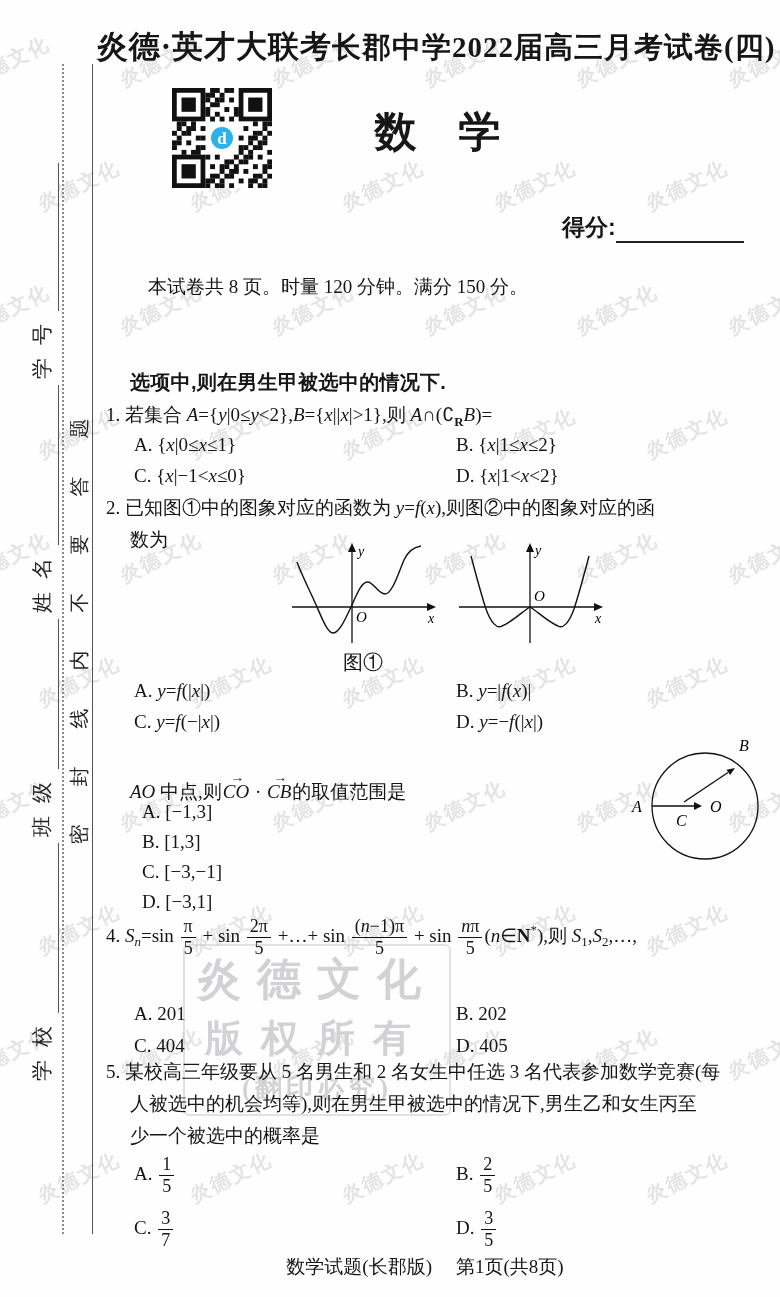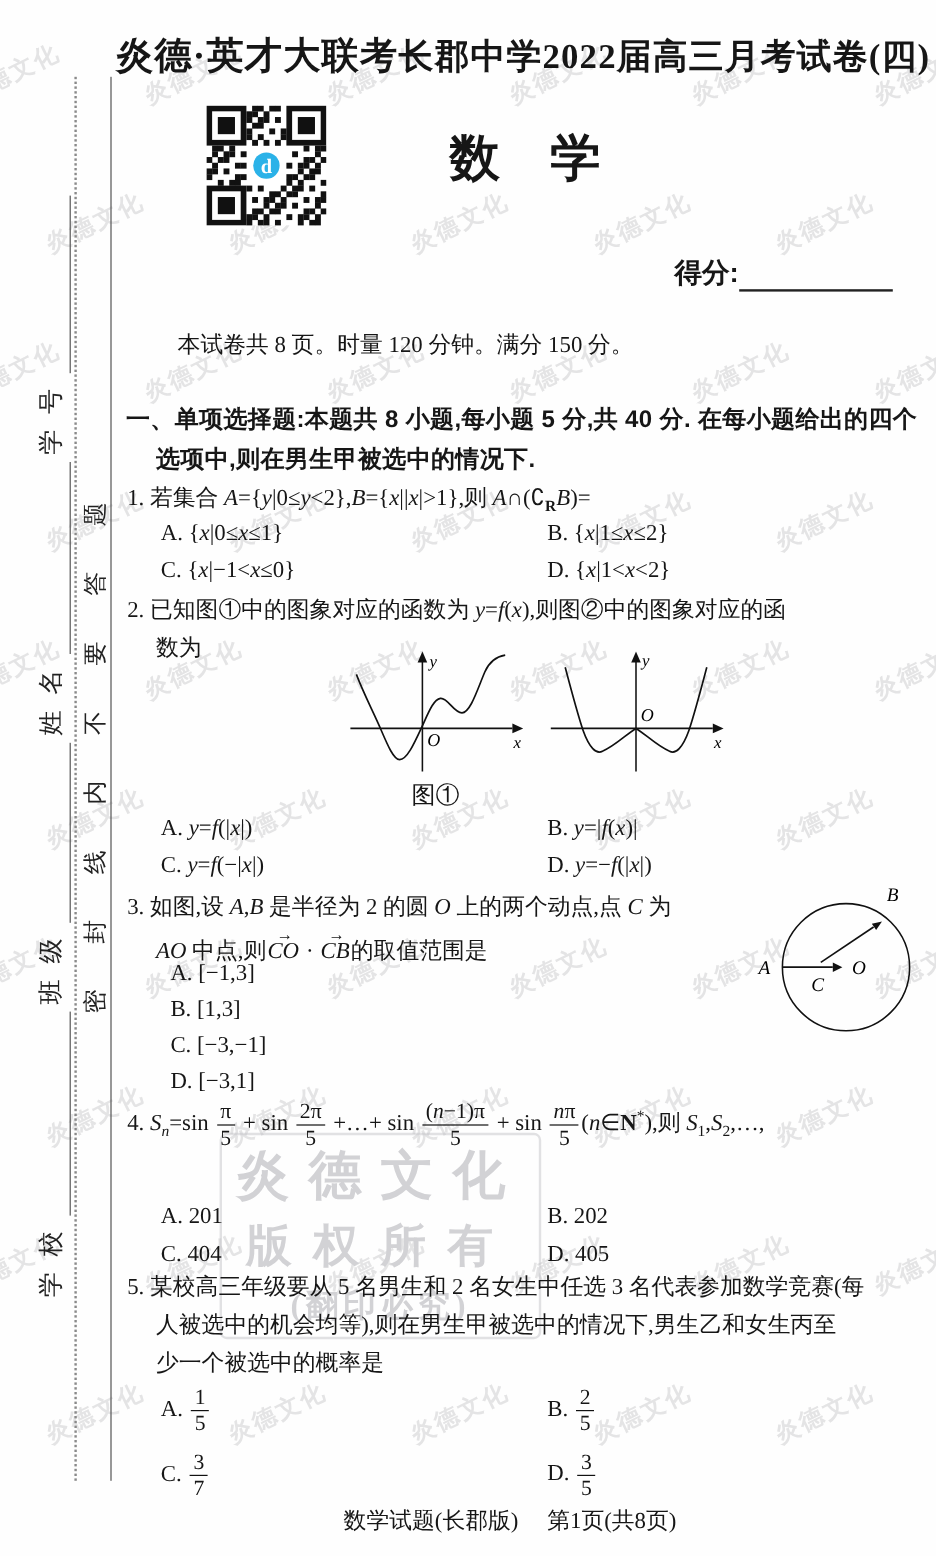--- a/index.html
+++ b/index.html
@@ -298,21 +298,20 @@
     </svg>
 
   <h2 class="c subject">数学</h2>
 
   <div class="c score">
     <span>得分:</span><span class="score-line"></span>
   </div>
 
   <p class="c intro">本试卷共 8 页。时量 120 分钟。满分 150 分。</p>
 
-  <p class="c sec sec1">一、单项选择题:本题共 8 小题,每小题 5 分,共 40 分. 在每小题给出的四个</p>
   <p class="c sec sec2">选项中,则在男生甲被选中的情况下.</p>
 
   <p class="c q q1s"><span>1. 若集合 </span><span class="mi">A</span><span>={</span><span class="mi">y</span><span>|0≤</span><span class="mi">y</span><span>&lt;2},</span><span class="mi">B</span><span>={</span><span class="mi">x</span><span>||</span><span class="mi">x</span><span>|&gt;1},则 </span><span class="mi">A</span><span>∩(</span><span class="mg">∁</span><span class="sb mb">R</span><span class="mi">B</span><span>)=</span></p>
   <div class="c q orow q1r1"><span><span>A. {</span><span class="mi">x</span><span>|0≤</span><span class="mi">x</span><span>≤1}</span></span><span class="c2"><span>B. {</span><span class="mi">x</span><span>|1≤</span><span class="mi">x</span><span>≤2}</span></span></div>
   <div class="c q orow q1r2"><span><span>C. {</span><span class="mi">x</span><span>|−1&lt;</span><span class="mi">x</span><span>≤0}</span></span><span class="c2"><span>D. {</span><span class="mi">x</span><span>|1&lt;</span><span class="mi">x</span><span>&lt;2}</span></span></div>
 
   <p class="c q q2s1"><span>2. 已知图①中的图象对应的函数为 </span><span class="mi">y</span><span>=</span><span class="mi">f</span><span>(</span><span class="mi">x</span><span>),则图②中的图象对应的函</span></p>
   <p class="c q q2s2">数为</p>
 
   <svg class="c figsvg1" width="152" height="112" viewBox="0 0 152 112">
@@ -333,21 +332,20 @@
     <path d="M18,16 C23,35 28,54 33,69 C38,83 44,89 49,86 C59,82 70,71 77,67 C84,71 95,82 105,86 C110,89 116,83 121,69 C126,54 131,35 136,16" fill="none" stroke="#111" stroke-width="1.4"></path>
     <text x="82" y="15" font-size="14" font-style="italic">y</text>
     <text x="142" y="83" font-size="14" font-style="italic">x</text>
     <text x="81" y="61" font-size="15" font-style="italic">O</text>
   </svg>
   <p class="c figlab flab1">图①</p>
 
   <div class="c q orow q2r1"><span><span>A. </span><span class="mi">y</span><span>=</span><span class="mi">f</span><span>(|</span><span class="mi">x</span><span>|)</span></span><span class="c2"><span>B. </span><span class="mi">y</span><span>=|</span><span class="mi">f</span><span>(</span><span class="mi">x</span><span>)|</span></span></div>
   <div class="c q orow q2r2"><span><span>C. </span><span class="mi">y</span><span>=</span><span class="mi">f</span><span>(−|</span><span class="mi">x</span><span>|)</span></span><span class="c2"><span>D. </span><span class="mi">y</span><span>=−</span><span class="mi">f</span><span>(|</span><span class="mi">x</span><span>|)</span></span></div>
 
-  <p class="c q q3s1"><span>3. 如图,设 </span><span class="mi">A</span><span>,</span><span class="mi">B</span><span> 是半径为 2 的圆 </span><span class="mi">O</span><span> 上的两个动点,点 </span><span class="mi">C</span><span> 为</span></p>
   <p class="c q q3s2"><span class="mi">AO</span><span> 中点,则</span><span class="vec"><span class="ar">→</span><span class="bd">CO</span></span><span> · </span><span class="vec"><span class="ar">→</span><span class="bd">CB</span></span><span>的取值范围是</span></p>
   <svg class="c circsvg" width="150" height="145" viewBox="0 0 150 145">
     <circle cx="77" cy="75" r="53" fill="none" stroke="#111" stroke-width="1.3"></circle>
     <line x1="24" y1="75" x2="66" y2="75" stroke="#111" stroke-width="1.4"></line>
     <polygon points="66,71 74,75 66,79" fill="#111"></polygon>
     <line x1="56" y1="71" x2="100" y2="41.5" stroke="#111" stroke-width="1.4"></line>
     <polygon points="107,37 102.1,44.1 98.5,38.7" fill="#111"></polygon>
     <text x="4" y="81" font-size="16" font-style="italic">A</text>
     <text x="111" y="20" font-size="16" font-style="italic">B</text>
     <text x="48" y="95" font-size="16" font-style="italic">C</text>

